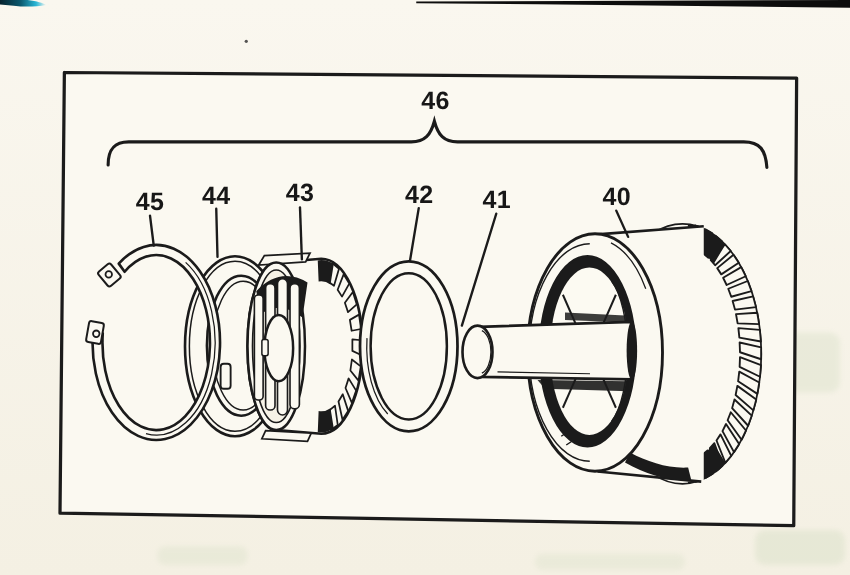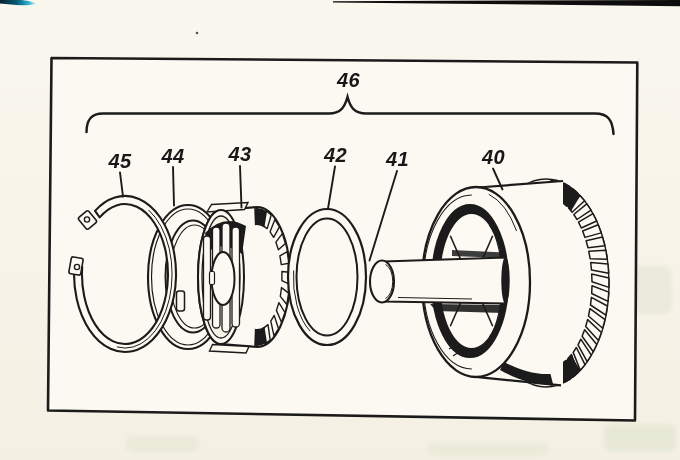--- a/index.html
+++ b/index.html
@@ -1,17 +1,17 @@
 <!DOCTYPE html>
 <html><head>
 <meta charset="utf-8">
 <style>
   html,body{margin:0;padding:0;}
   body{width:680px;height:460px;overflow:hidden;background:#f6f3e9;}
-  .stage{position:relative;width:680px;height:396px;font-style:italic;}
+  .stage{position:relative;width:680px;height:396px;}
   svg{display:block;}
   .lbl{font-family:"Liberation Sans","DejaVu Sans",sans-serif;font-weight:700;font-size:20px;fill:#171717;text-anchor:middle;letter-spacing:.3px;}
   .ink{stroke:#1b1b1b;fill:none;}
   .paperfill{fill:#fbf9f1;}
   .tooth{fill:#fbf9f1;stroke:#1b1b1b;stroke-width:1.5;stroke-linejoin:round;}
   .roller{fill:#fbf9f1;stroke:#1b1b1b;stroke-width:1.4;stroke-linejoin:round;}
   .leader{stroke:#1b1b1b;stroke-width:1.9;stroke-linecap:round;fill:none;}
   .ghost{fill:#d7dfc6;}
 </style>
 </head>

